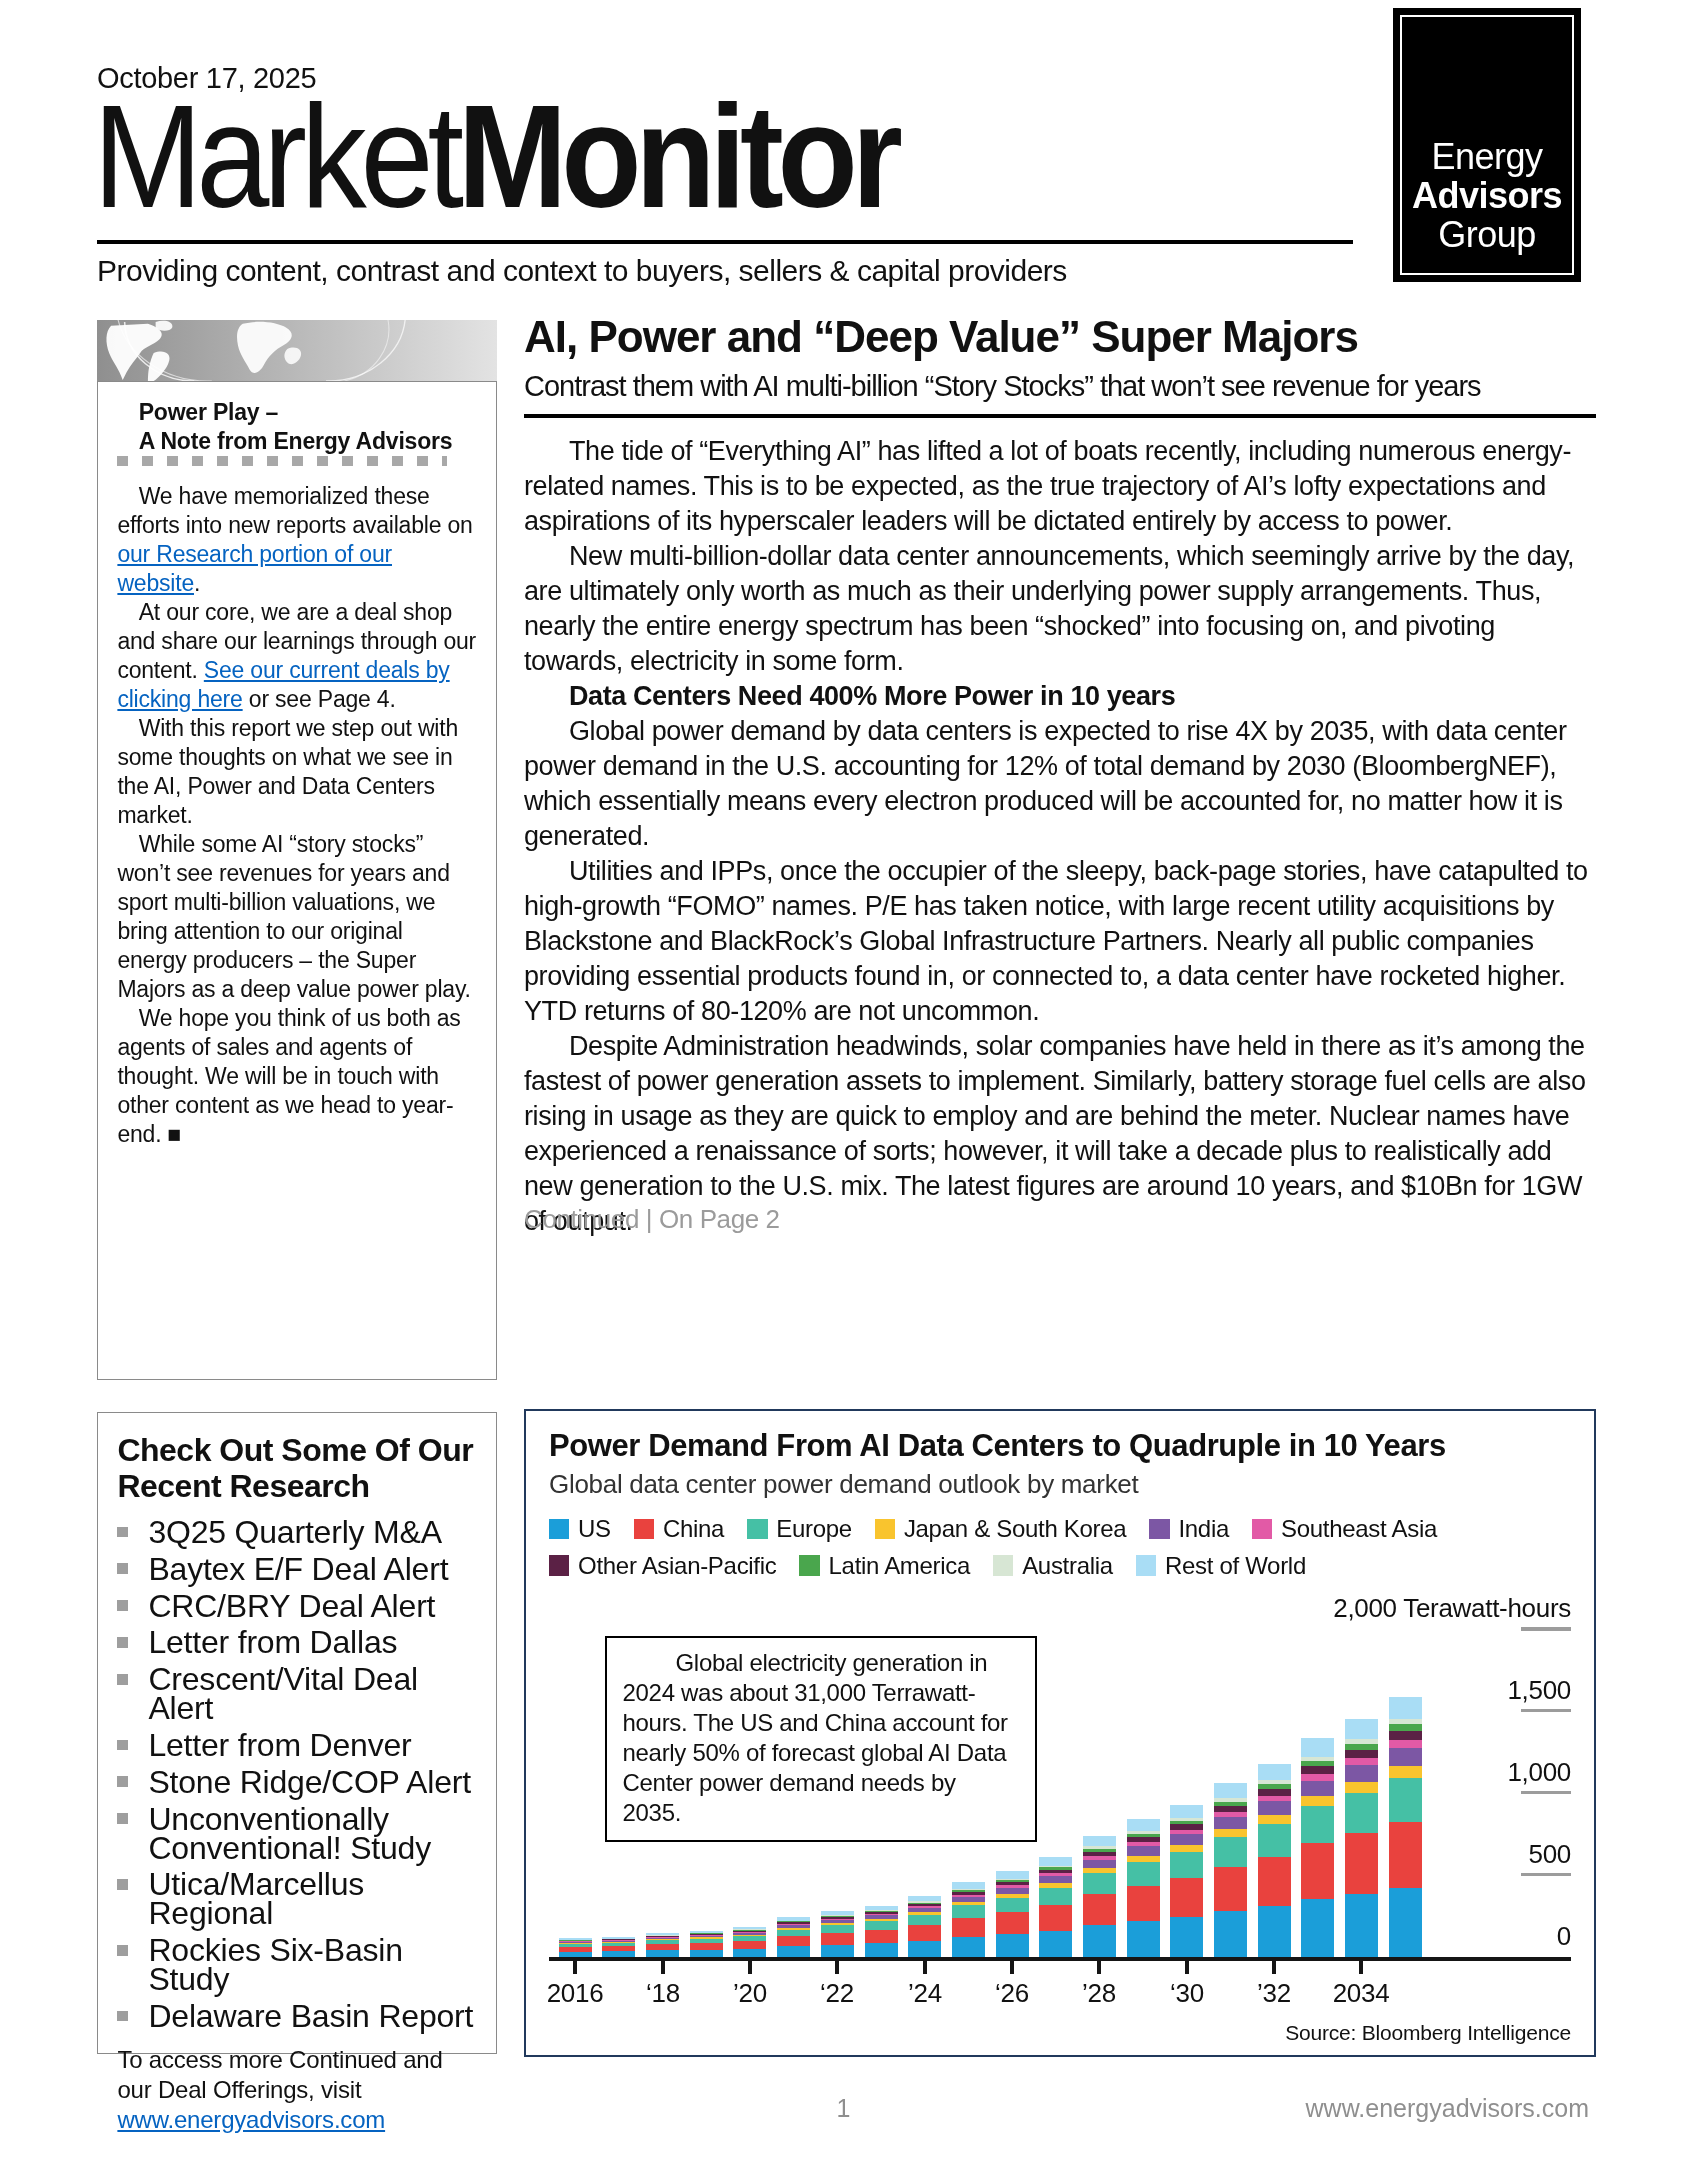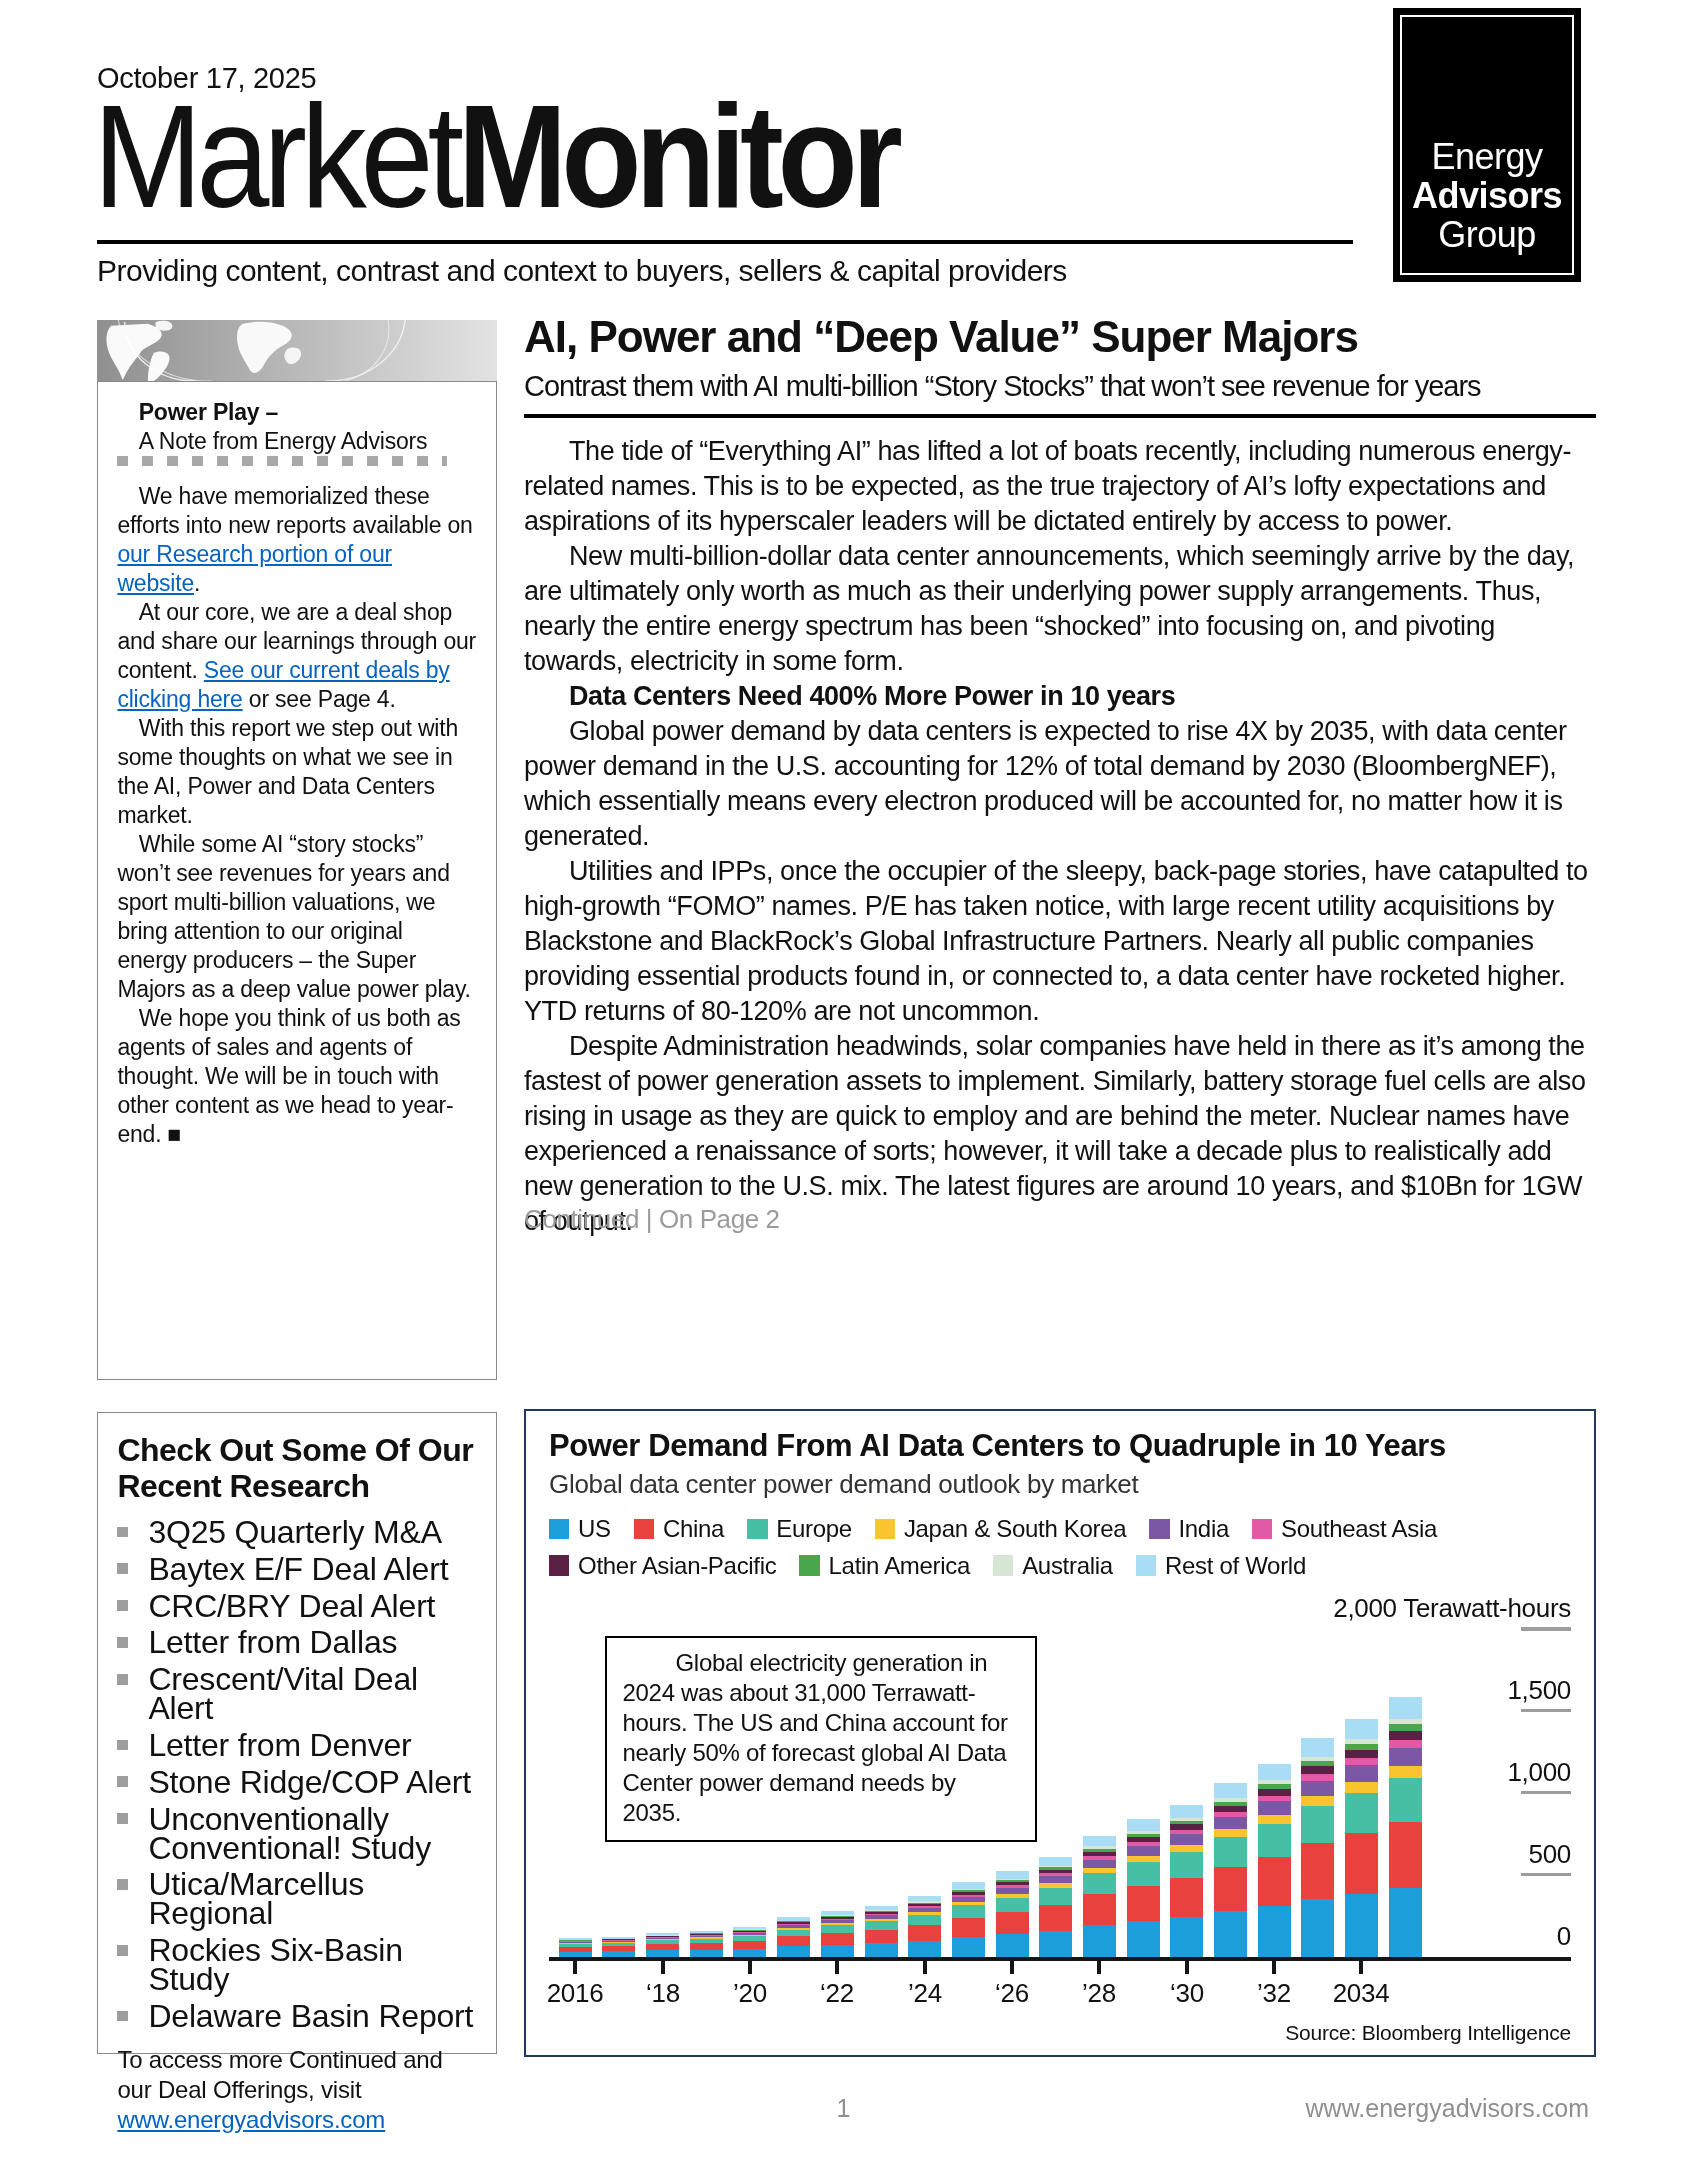--- a/index.html
+++ b/index.html
@@ -23,21 +23,21 @@
     display:flex;flex-direction:column;justify-content:flex-end;align-items:center;
     padding-bottom:19.4px;box-sizing:border-box;}
   .logo-inner div{color:#fff;font-size:36px;line-height:39px;letter-spacing:-0.5px;}
   .logo-inner .lg-bold{font-weight:700;}
   
   .map-banner{left:97px;top:320px;width:400px;height:61px;
     background:linear-gradient(90deg,#8f8f8f 0%,#b5b5b5 45%,#e3e3e3 100%);overflow:hidden;}
   .side-box{box-sizing:border-box;background:#fff;border:1.9px solid #8a8a8a;padding:15.5px 19.4px;}
   .note-box{left:97px;top:381px;width:400px;height:999px;}
   .note-title{font-size:40px;font-weight:700;letter-spacing:-1px;margin:5.8px 0 1.9px 0;}
-  .note-subtitle{font-size:26px;font-weight:400;letter-spacing:-0.5px;margin:0 0 11.6px 0;}
+  .note-subtitle{font-size:26px;font-weight:700;letter-spacing:-0.5px;margin:0 0 11.6px 0;}
   .dots{height:10.7px;width:330px;margin:0 0 15.5px 0;
     background:repeating-linear-gradient(90deg,#a8a8a8 0 10.7px,transparent 10.7px 25px);}
   .note-box p{font-size:23px;line-height:29px;letter-spacing:-0.2px;margin:0;text-indent:21.3px;}
   a.doclink{color:#0563C1;text-decoration:underline;}
   .research-box{left:97px;top:1412px;width:400px;height:642px;}
   .research-title{font-size:32px;font-weight:700;line-height:36px;letter-spacing:-0.5px;margin:3.9px 0 13.6px 0;}
   .research-list{list-style:none;margin:0;padding:0;}
   .research-list li{position:relative;font-size:32px;line-height:29px;letter-spacing:-0.2px;
     padding-left:31px;margin:0 0 7.8px 0;}
   .research-list .bullet{position:absolute;left:0;top:8.7px;width:10.7px;height:10.7px;background:#9e9e9e;}

